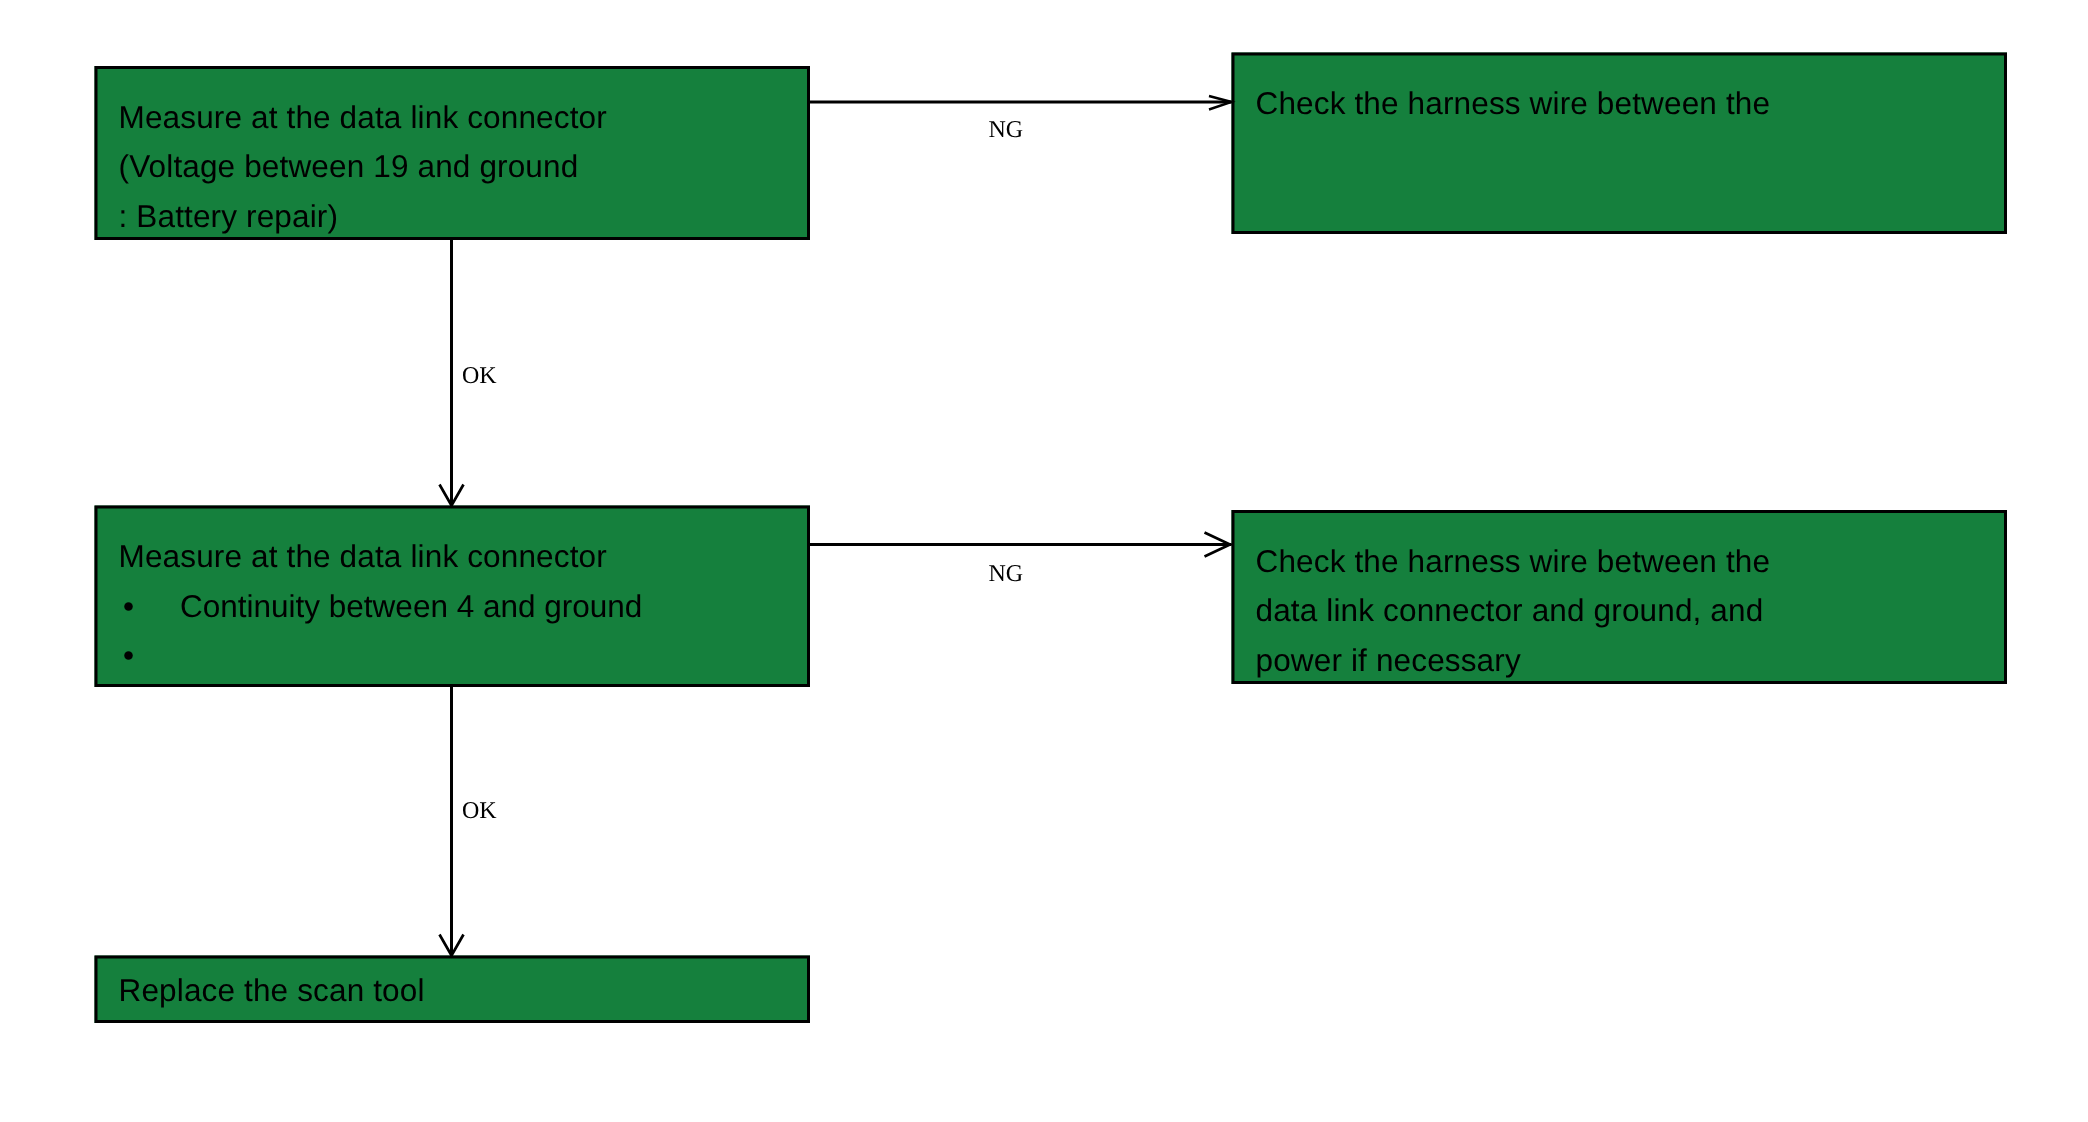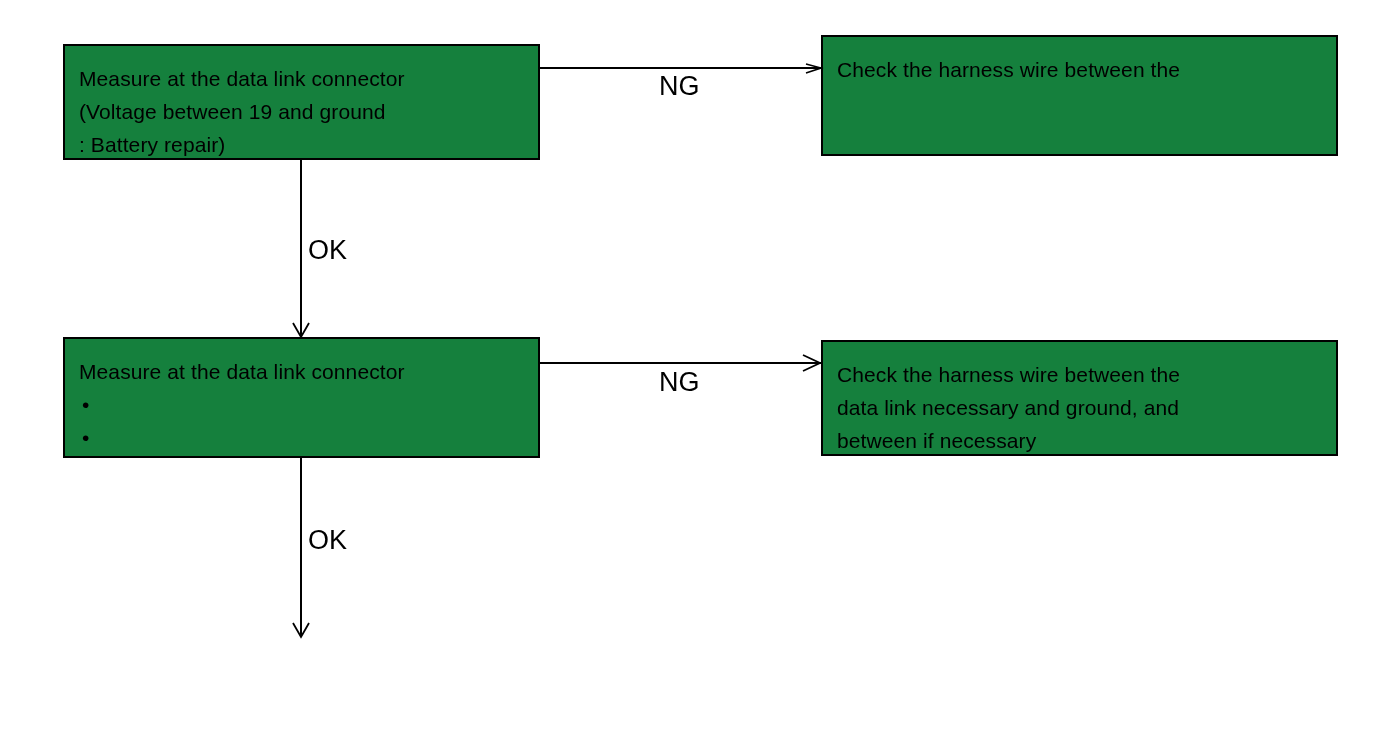--- a/index.html
+++ b/index.html
@@ -66,23 +66,24 @@
   .arrowhead { position: absolute; }
 
   #edge-ng-1-line { left: 540px; top: 67px;  width: 281px; }
   #edge-ng-2-line { left: 540px; top: 362px; width: 281px; }
   #edge-ok-1-line { left: 300px; top: 160px; height: 177px; }
   #edge-ok-2-line { left: 300px; top: 458px; height: 179px; }
 
   
   .edge-label {
     position: absolute;
-    font-size: 27px;
+    font-size: 16px;
     line-height: 21px;
     white-space: nowrap;
+    font-family: Liberation Serif, serif;
   }
   #label-ng-1 { left: 659px; top: 76px; }
   #label-ng-2 { left: 659px; top: 372px; }
   #label-ok-1 { left: 308px; top: 240px; }
   #label-ok-2 { left: 308px; top: 530px; }
 </style>
 </head>
 <body>
 
 <div id="canvas">
@@ -94,32 +95,36 @@
   </div>
 
   <div class="node" id="node-check-power">
     <div class="line">Check the harness wire between the</div>
   </div>
 
   <div class="node" id="node-measure-cont">
     <div class="line">Measure at the data link connector</div>
     <div class="bullet-line">
       <span class="bullet-dot">•</span>
+      <span>Continuity between 4 and ground</span>
     </div>
     <div class="bullet-line">
       <span class="bullet-dot">•</span>
     </div>
   </div>
 
   <div class="node" id="node-check-ground">
     <div class="line">Check the harness wire between the</div>
-    <div class="line">data link necessary and ground, and</div>
-    <div class="line">between if necessary</div>
+    <div class="line">data link connector and ground, and</div>
+    <div class="line">power if necessary</div>
   </div>
 
+  <div class="node" id="node-replace-tool">
+    <div class="line">Replace the scan tool</div>
+  </div>
 
   <div class="hline" id="edge-ng-1-line"></div>
   <svg class="arrowhead" style="left:804px; top:56px;" width="20" height="24" viewBox="0 0 20 24">
     <path d="M2 8 L17 12 L2 17" fill="none" stroke="#000000" stroke-width="1.6"></path>
   </svg>
 
   <div class="vline" id="edge-ok-1-line"></div>
   <svg class="arrowhead" style="left:289px; top:318px;" width="24" height="22" viewBox="0 0 24 22">
     <path d="M4 5 L12 19 L20 5" fill="none" stroke="#000000" stroke-width="1.8"></path>
   </svg>

